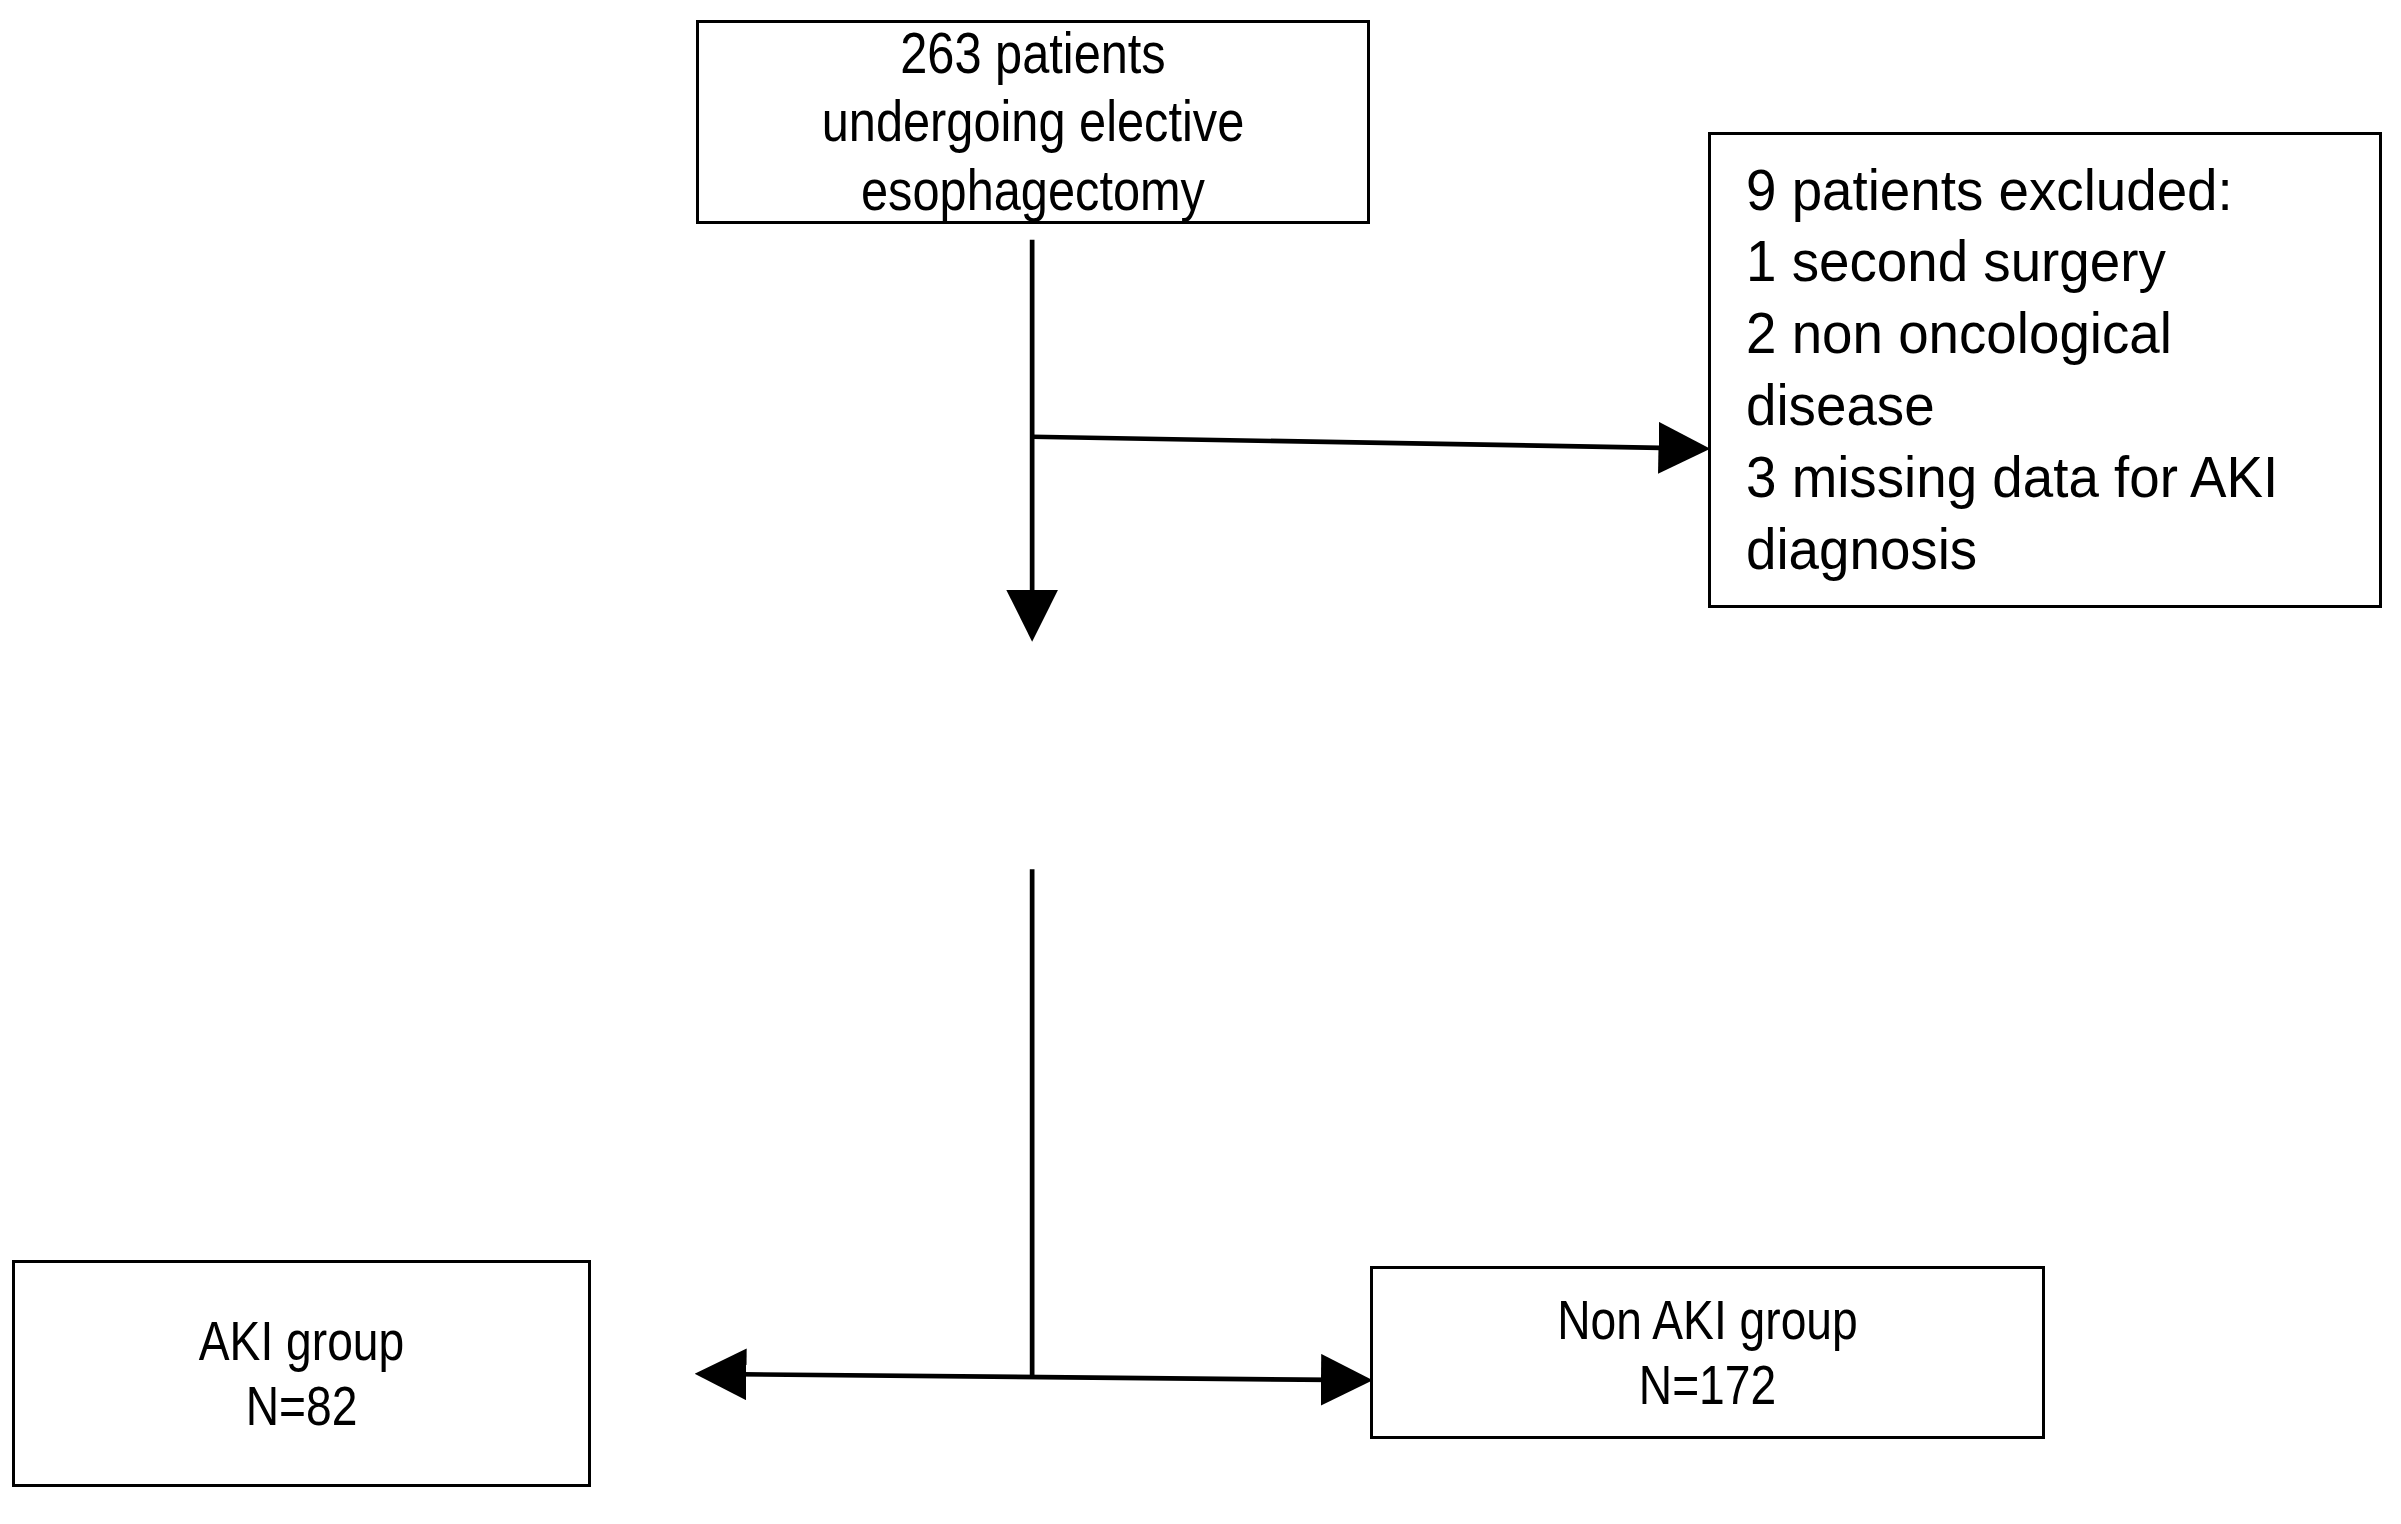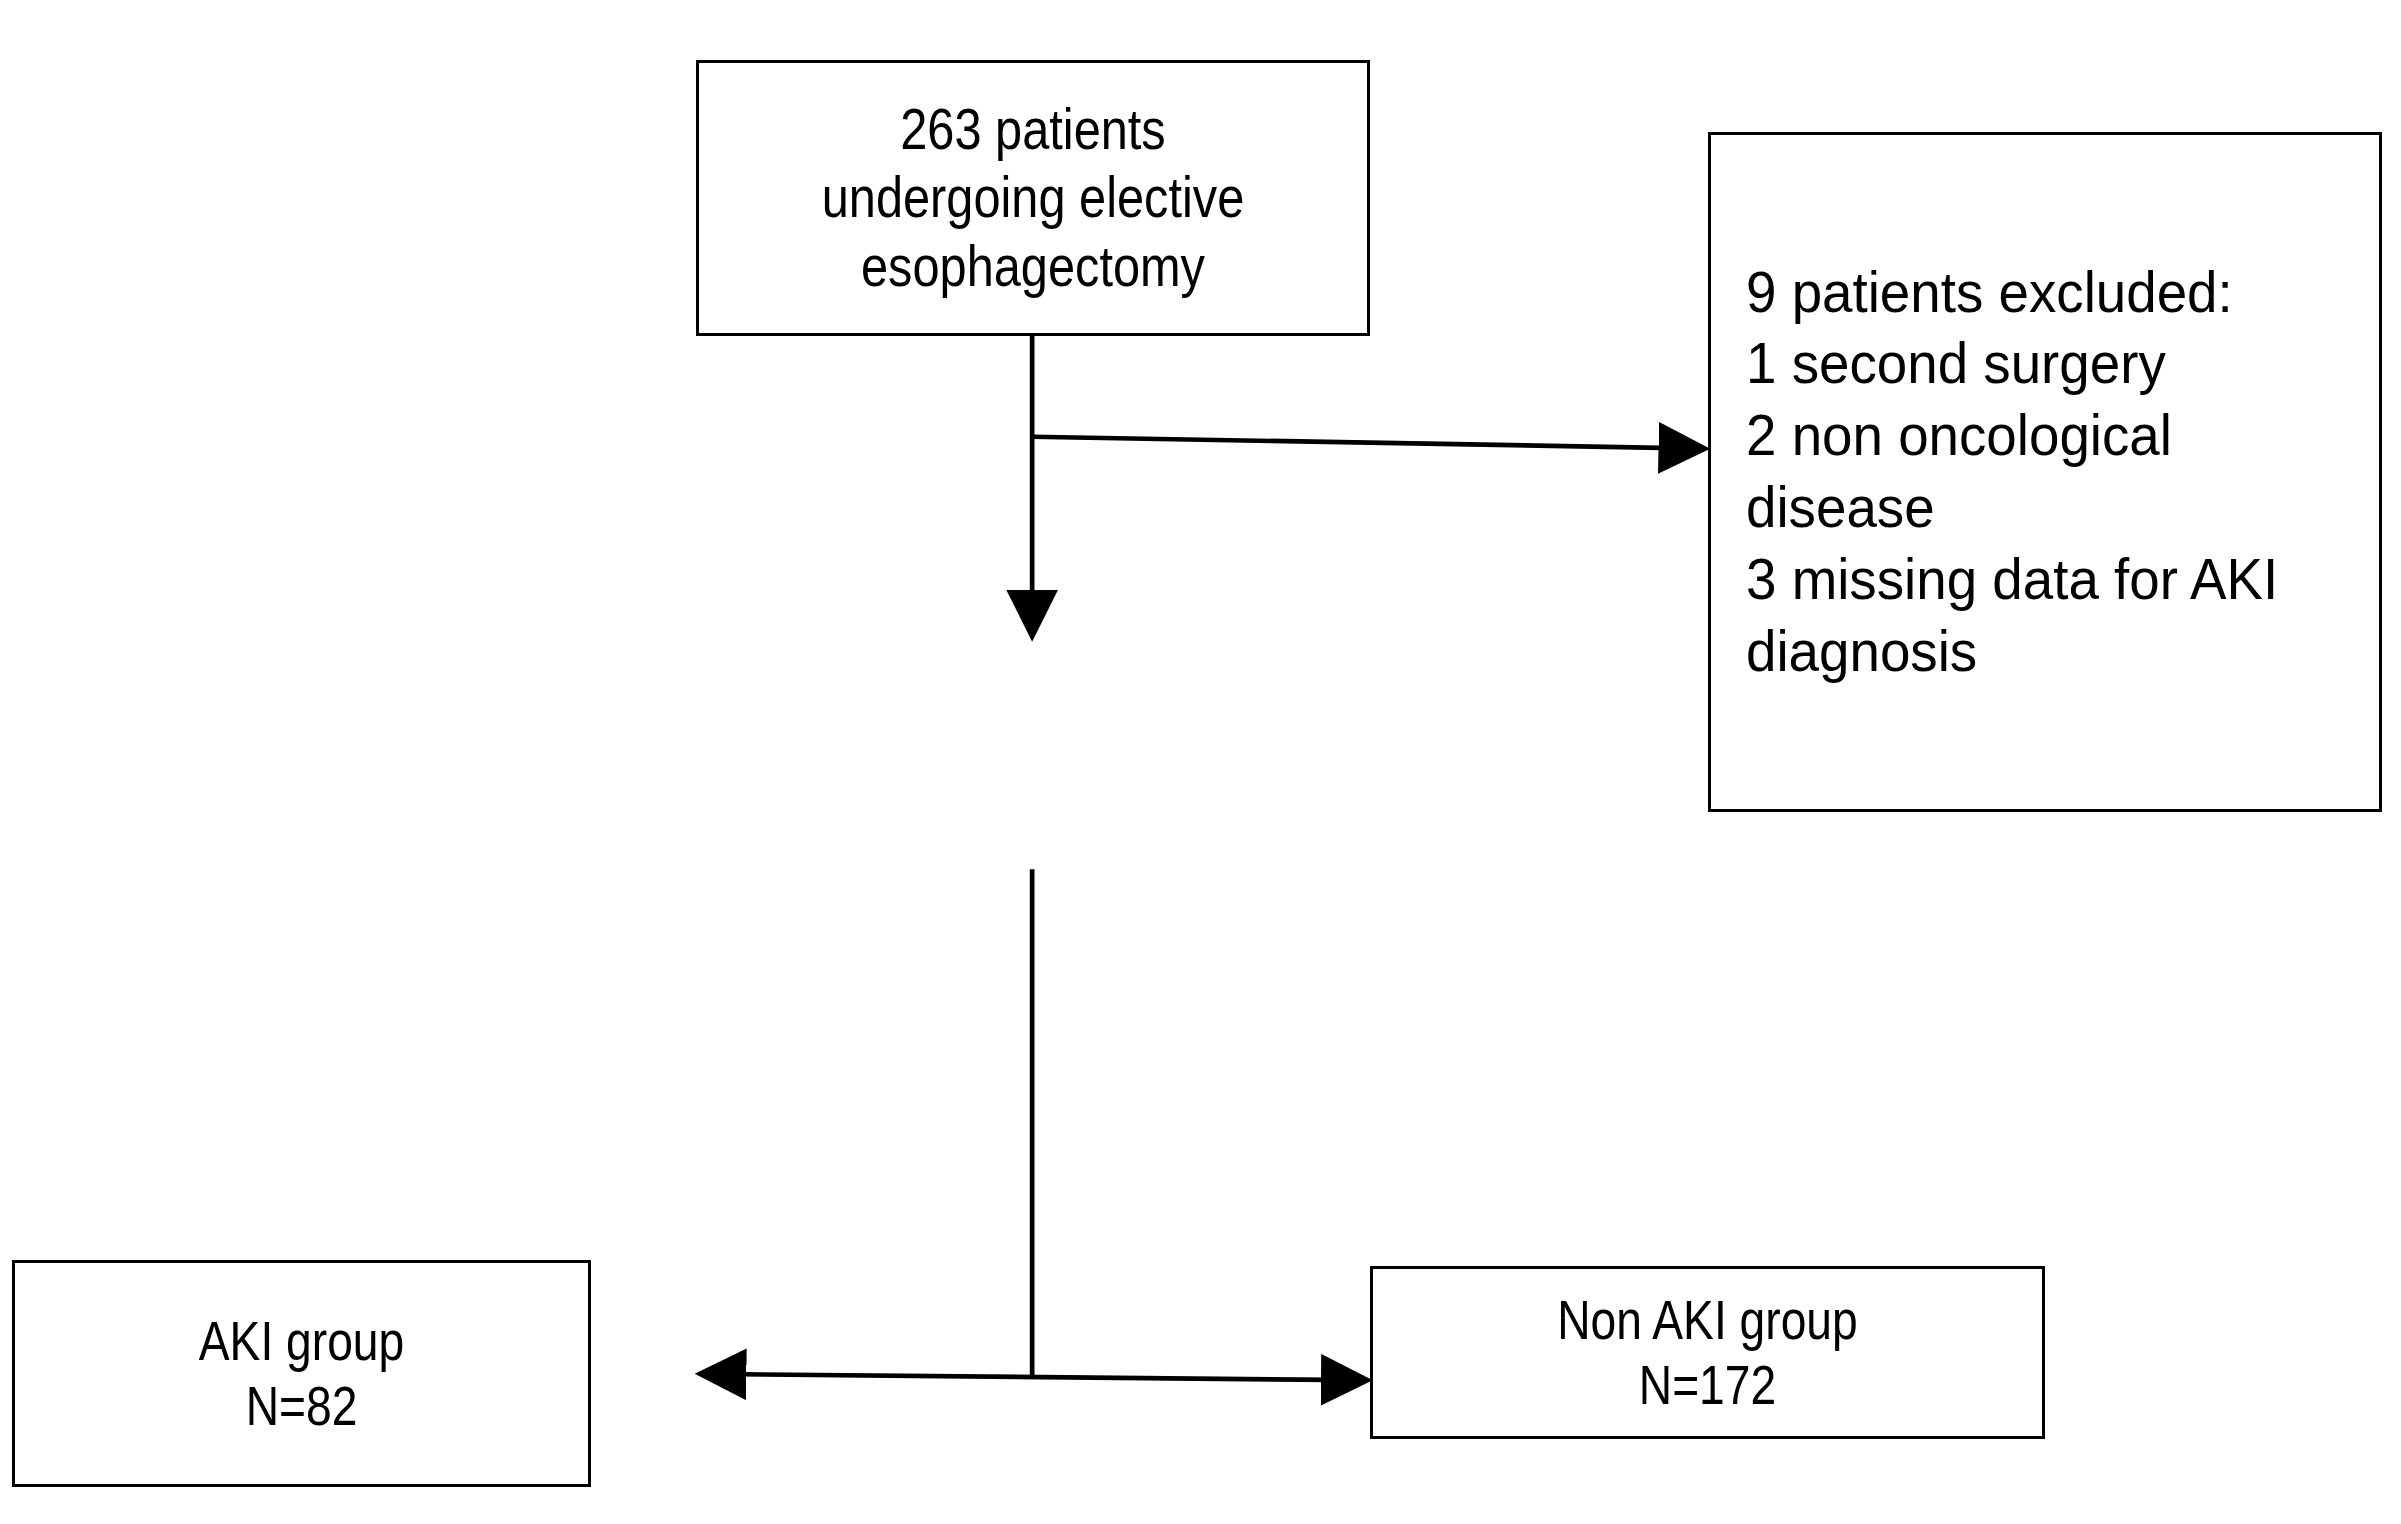--- a/index.html
+++ b/index.html
@@ -32,26 +32,26 @@
     text-align: center;
     line-height: 1.18;
     font-family: "Liberation Sans Narrow", "Liberation Sans", sans-serif;
     font-stretch: condensed;
     transform: scaleX(0.84);
     transform-origin: center center;
   }
 
   
   #node-source {
-    left: 696px; top: 19.6px; width: 674px; height: 276px; margin-top: 40px;
+    left: 696px; top: 19.6px; width: 674px; height: 204px;
   }
   #node-source .txt { font-size: 58px; }
 
   #node-excluded {
-    left: 1708px; top: 132px; width: 674px; height: 680px;
+    left: 1708px; top: 132px; width: 674px; height: 476px;
     justify-content: flex-start;
     padding: 0 0 0 35px;
   }
   #node-excluded .txt {
     text-align: left;
     font-size: 57px;
     line-height: 1.26;
     transform: scaleX(0.96);
     transform-origin: left center;
     width: 96%;

